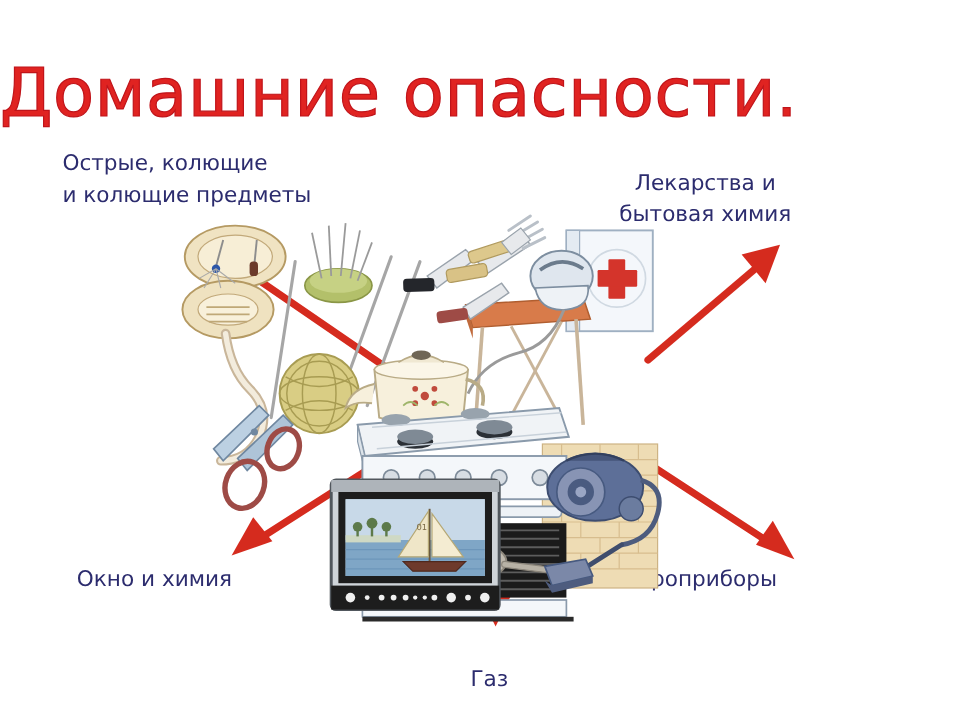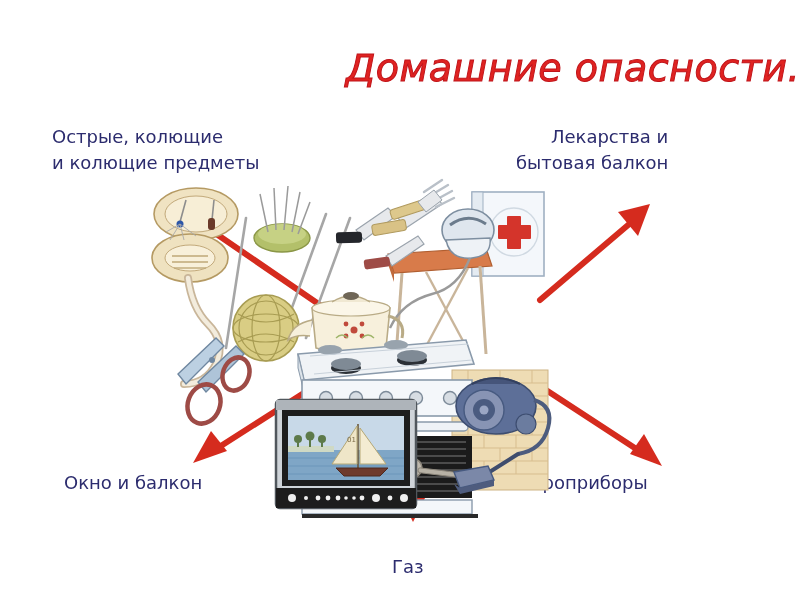--- a/index.html
+++ b/index.html
@@ -8,43 +8,42 @@
     background:#ffffff;
     font-family:"Liberation Sans", sans-serif;
     overflow:hidden;
     position:relative;
   }
   .poster{position:absolute;inset:0;background:#fff;}
 
   
   .title{
     position:absolute;left:0;right:0;top:46px;
-    text-align:right;
-    font-size:38px;
+    text-align:left;
+    font-size:56px;
     font-weight:400;
     letter-spacing:0.5px;
     color:#e02321;
     -webkit-text-stroke:1px #c0141a;
     font-family:"DejaVu Sans", sans-serif;
     white-space:nowrap;
-    font-style:italic;
   }
 
   
   .label{
     position:absolute;
     color:#2c2c6e;
     font-size:18px;
     font-family:"DejaVu Sans", sans-serif;
     line-height:1.42;
     white-space:nowrap;
     font-weight:400;
   }
   .label.lbl-sharp{left:52px;top:124px;}
-  .label.lbl-meds{left:516px;top:124px;text-align:right;}
+  .label.lbl-meds{left:516px;top:140px;text-align:center;}
   .label.lbl-window{left:64px;top:470px;}
   .label.lbl-electro{left:486px;top:470px;}
   .label.lbl-gas{left:392px;top:522px;margin-top:32px;}
 
   
   .arrow{position:absolute;}
 
   
   .illus{position:absolute;left:150px;top:178px;width:510px;height:340px;}
   .illus svg{display:block;}
@@ -56,25 +55,25 @@
 
   <div class="title">Домашние опасности.</div>
 
   <div class="label lbl-sharp">
     <div>Острые, колющие</div>
     <div>и колющие предметы</div>
   </div>
 
   <div class="label lbl-meds">
     <div>Лекарства и</div>
-    <div>бытовая балкон</div>
+    <div>бытовая химия</div>
   </div>
 
   <div class="label lbl-window">
-    <div>Окно и балкон</div>
+    <div>Окно и химия</div>
   </div>
 
   <div class="label lbl-electro">
     <div>Электроприборы</div>
   </div>
 
   <div class="label lbl-gas">
     <div>Газ</div>
   </div>
 

